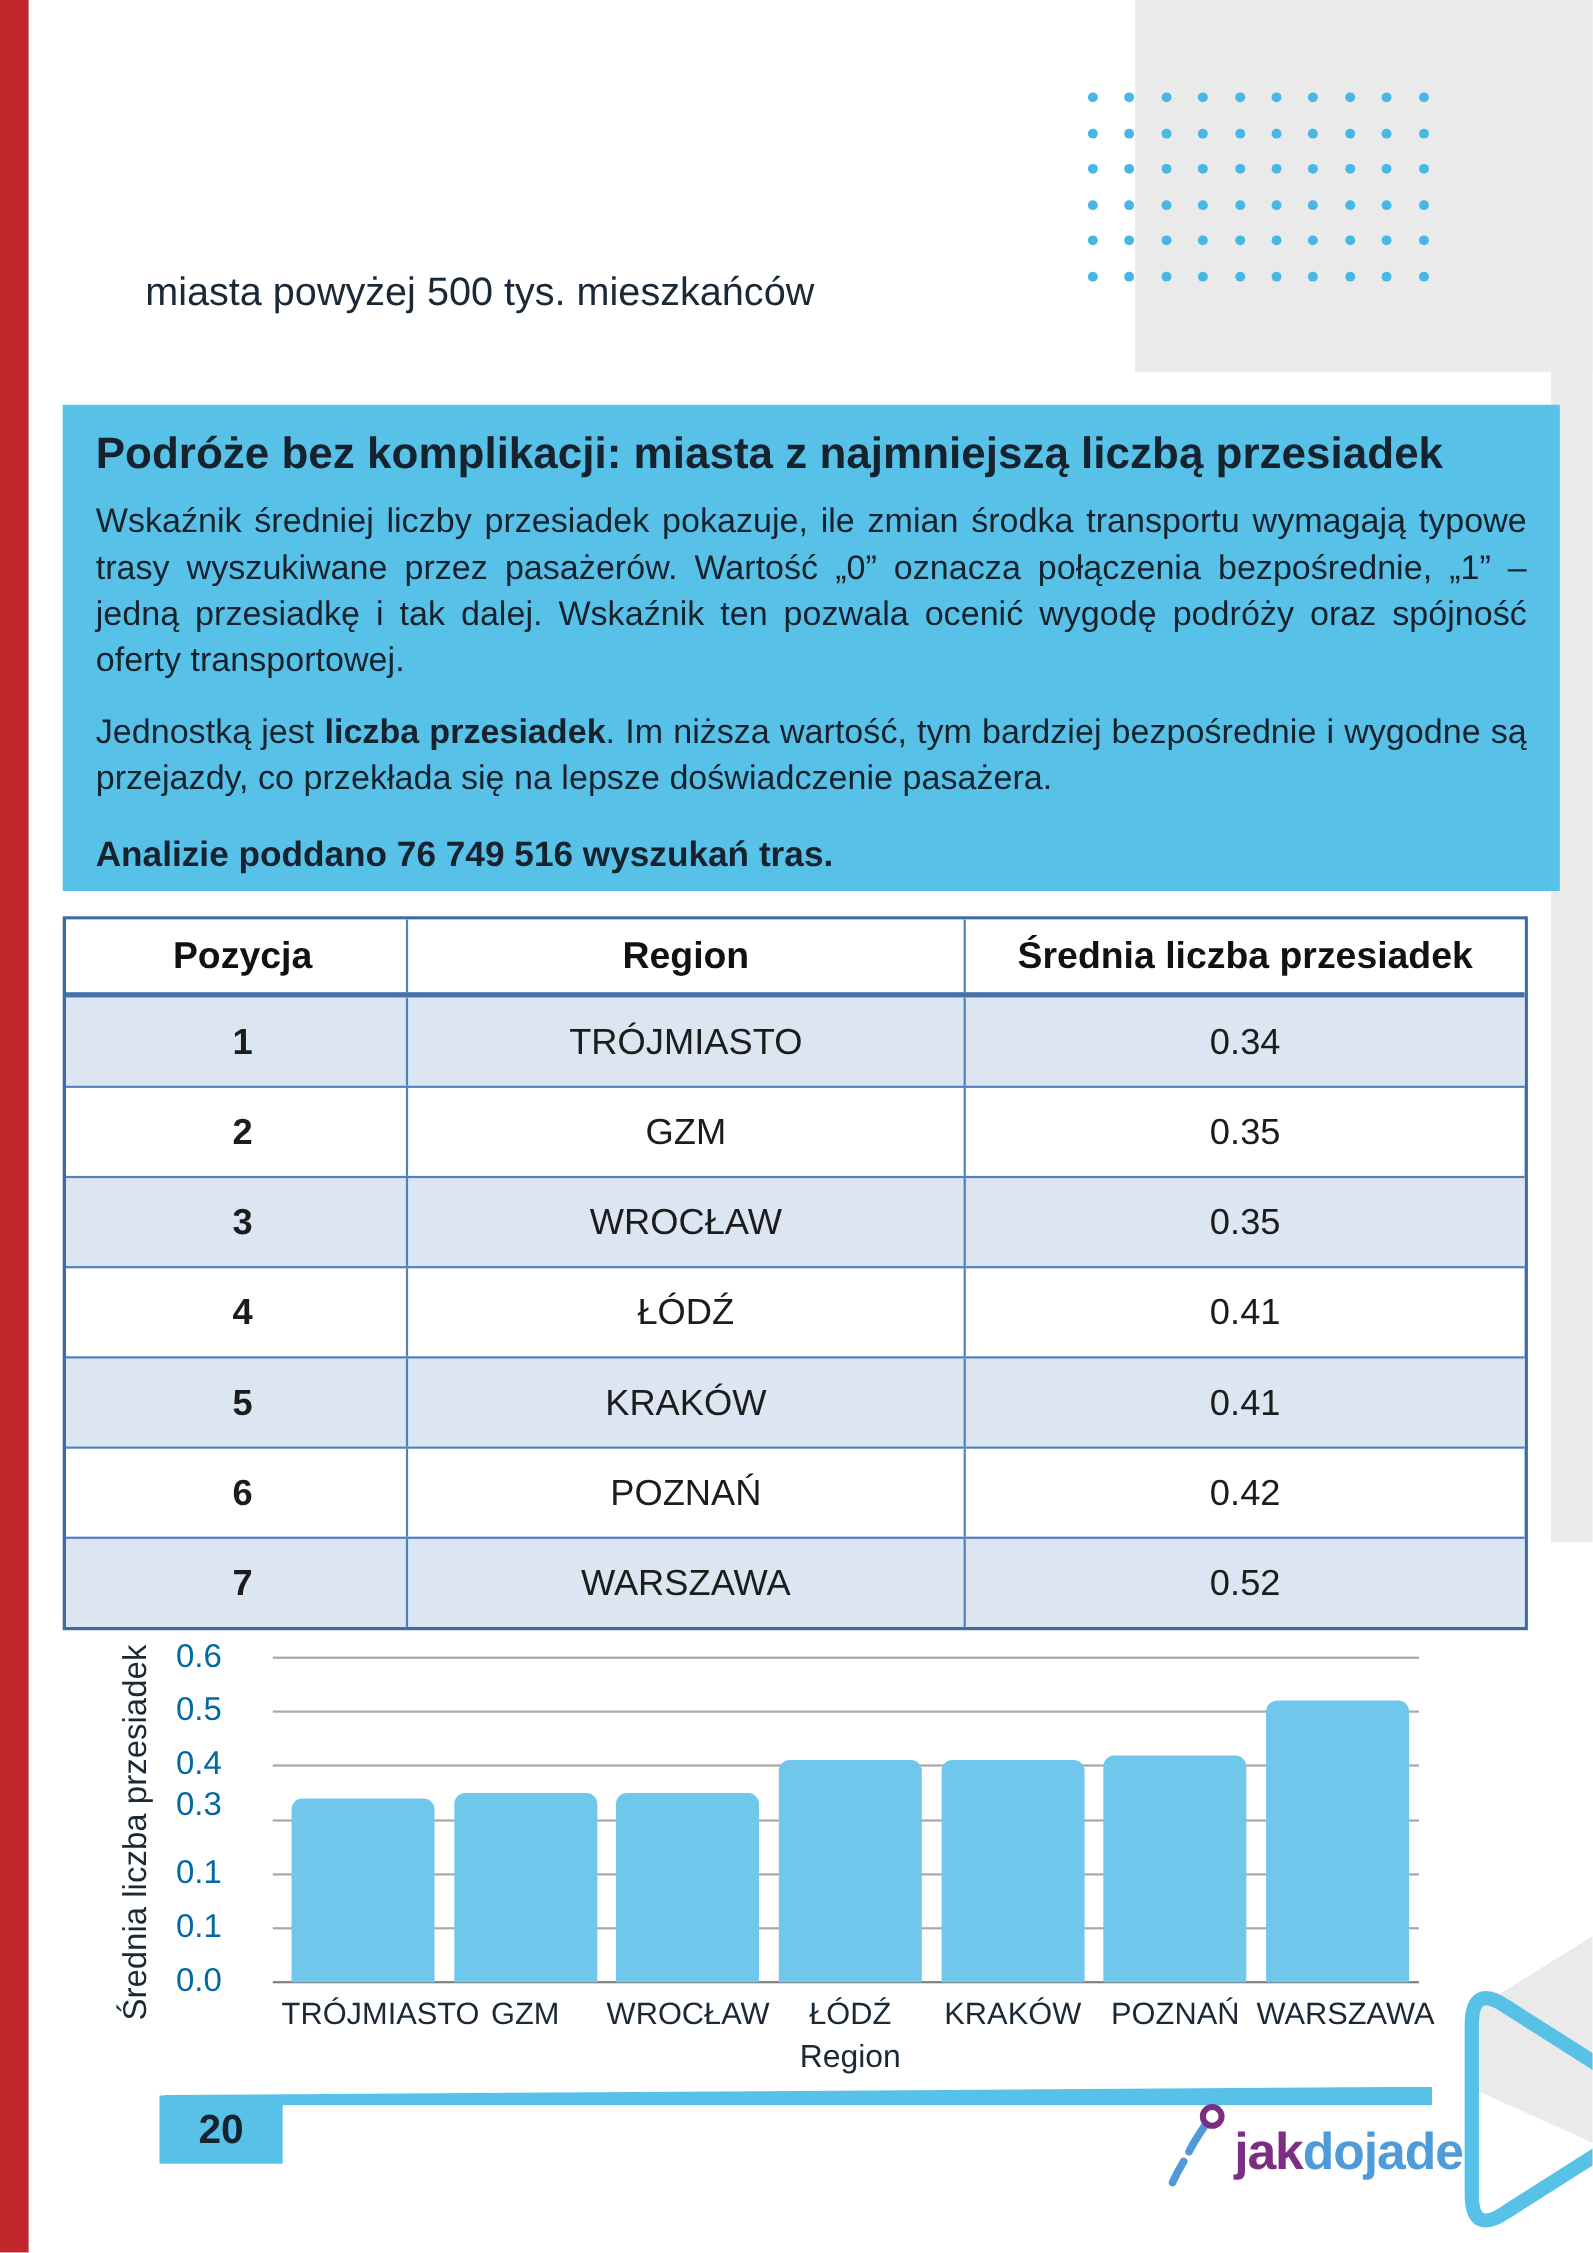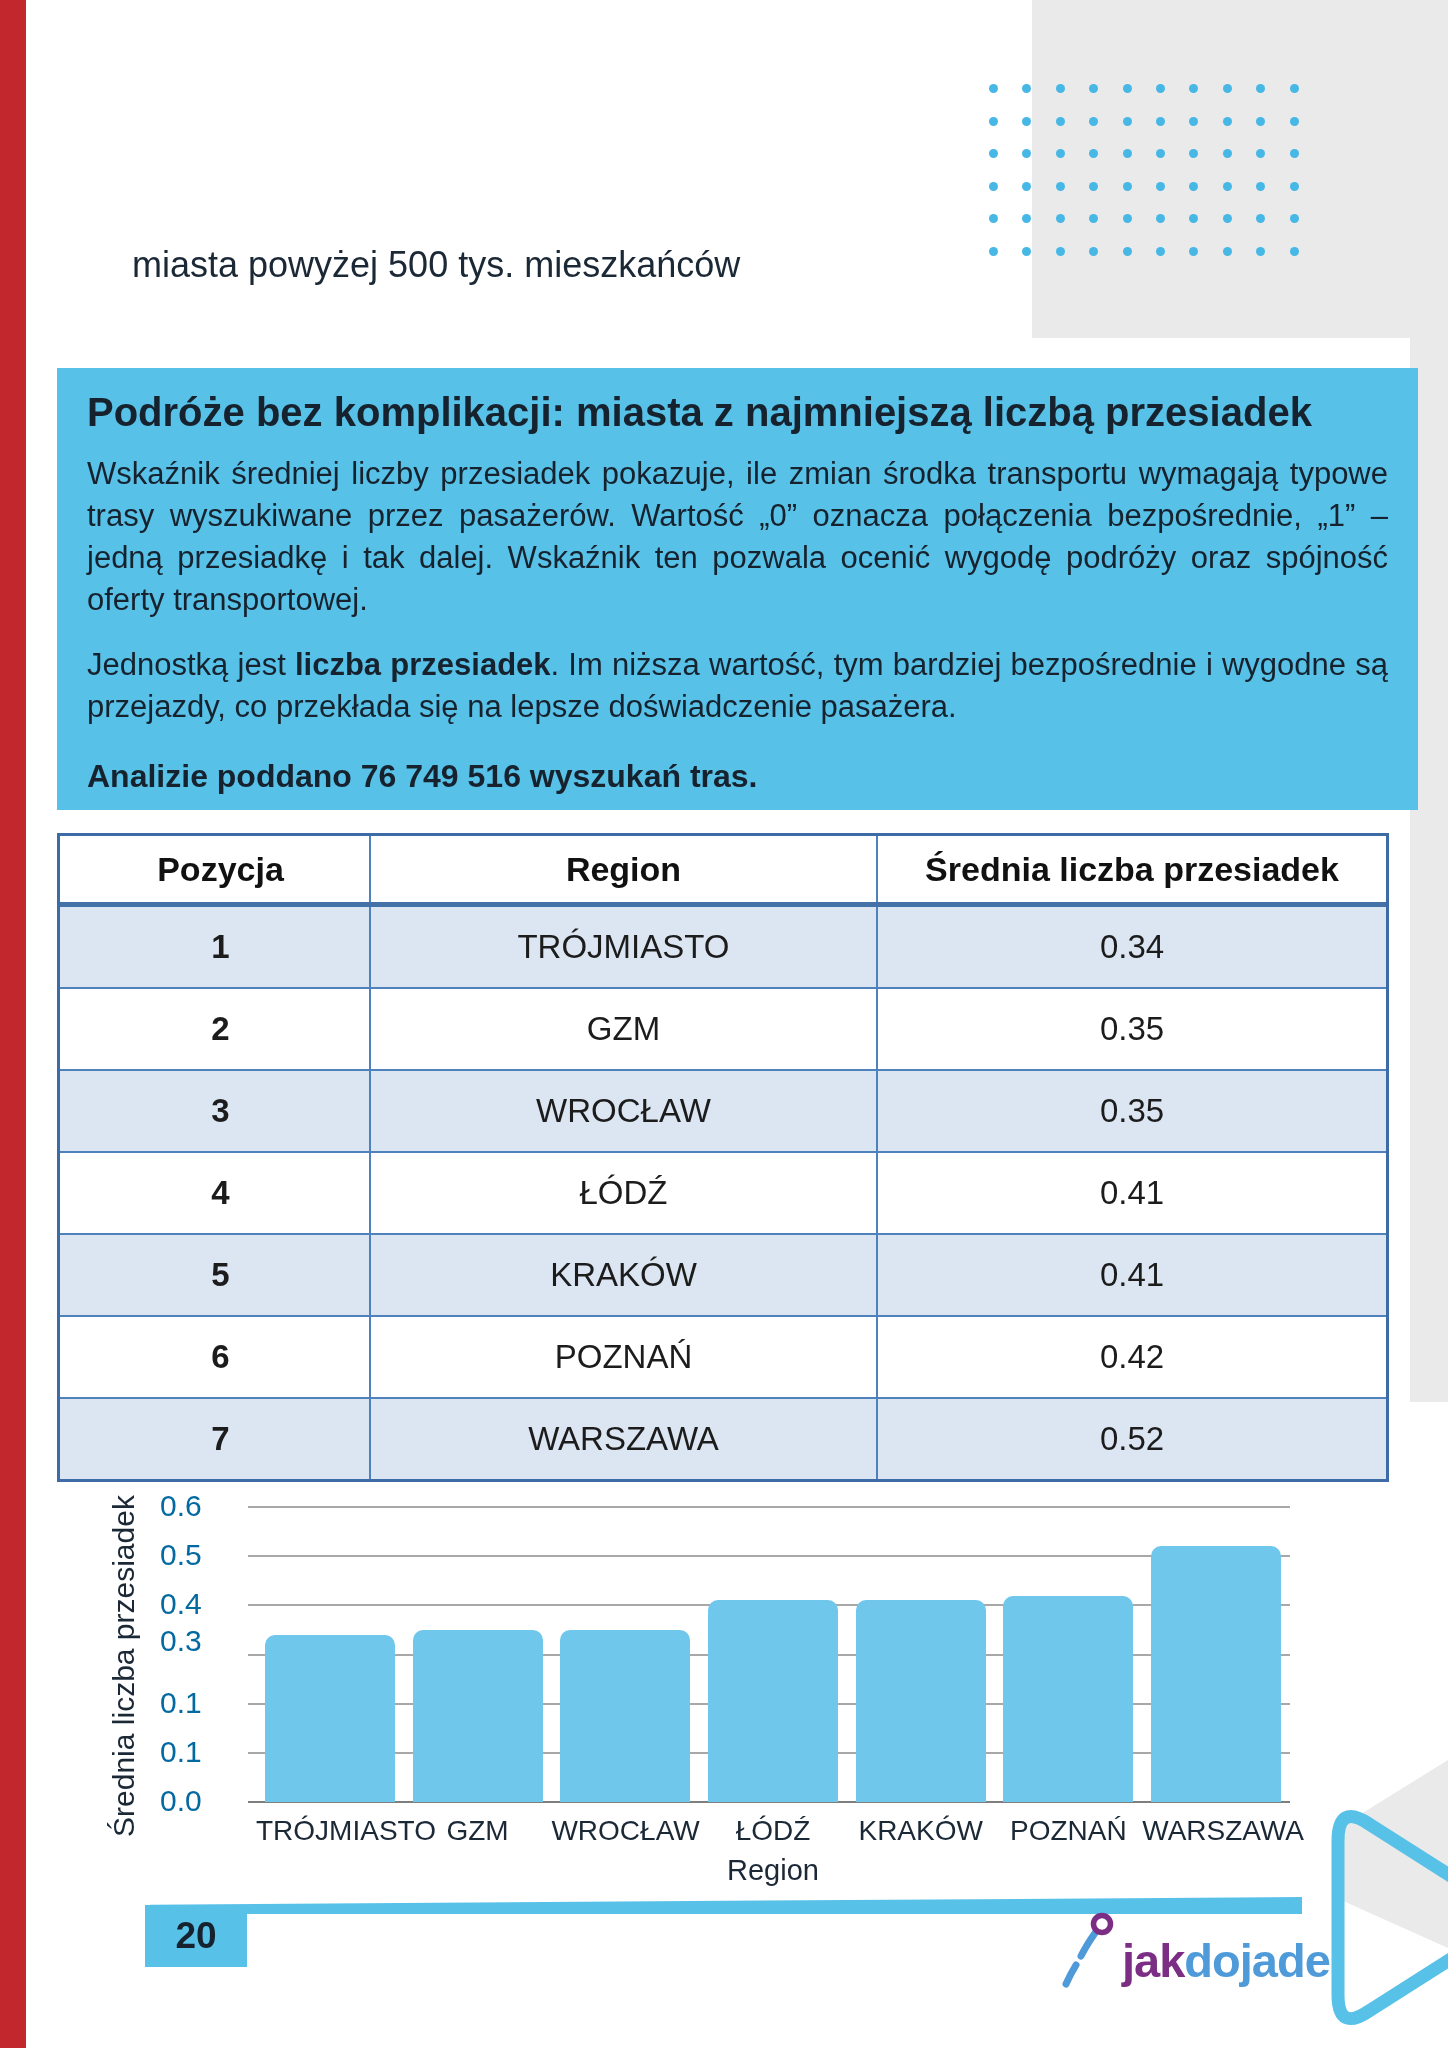--- a/index.html
+++ b/index.html
@@ -48,24 +48,24 @@
   .chart-bar{position:absolute;bottom:0;width:130px;background:#70c7ec;border-radius:10px 10px 0 0;}
   .ytick{position:absolute;right:1204px;width:80px;font-size:30px;color:#0369a1;}
   .xcat{position:absolute;top:1815px;text-align:center;font-size:28px;color:#1b2836;white-space:nowrap;}
   .y-axis-label{left:104px;top:1486px;width:40px;height:360px;display:flex;align-items:center;justify-content:center;}
   .y-axis-label span{transform:rotate(-90deg);white-space:nowrap;font-size:30px;color:#1b2836;}
   .x-axis-label{left:256px;top:1854px;width:1034px;text-align:center;font-size:29px;color:#1b2836;}
 
   
   .footer-band{left:150px;top:1897px;width:1152px;height:17px;background:#58c1e8;
                clip-path:polygon(0 45%,100% 0,100% 100%,0 100%);}
-  .page-num-box{left:145px;top:1905px;width:102px;height:62px;background:#58c1e8;
+  .page-num-box{left:145px;top:1905px;width:112px;height:62px;background:#58c1e8;
                 display:flex;align-items:center;justify-content:center;
                 font-size:37px;font-weight:700;color:#16222e;}
-  .logo{left:1056px;top:1908px;display:flex;align-items:center;}
+  .logo{left:1056px;top:1908px;display:flex;align-items:flex-start;}
   .logo-text{font-size:47px;font-weight:700;margin-left:6px;margin-top:20px;letter-spacing:-1px;}
   .logo-jak{color:#7b2e83;}
   .logo-dojade{color:#4f9bd9;}
   .chevron{right:0;bottom:0;}
 </style>
 </head>
 <body>
 
 <div class="page">
 

